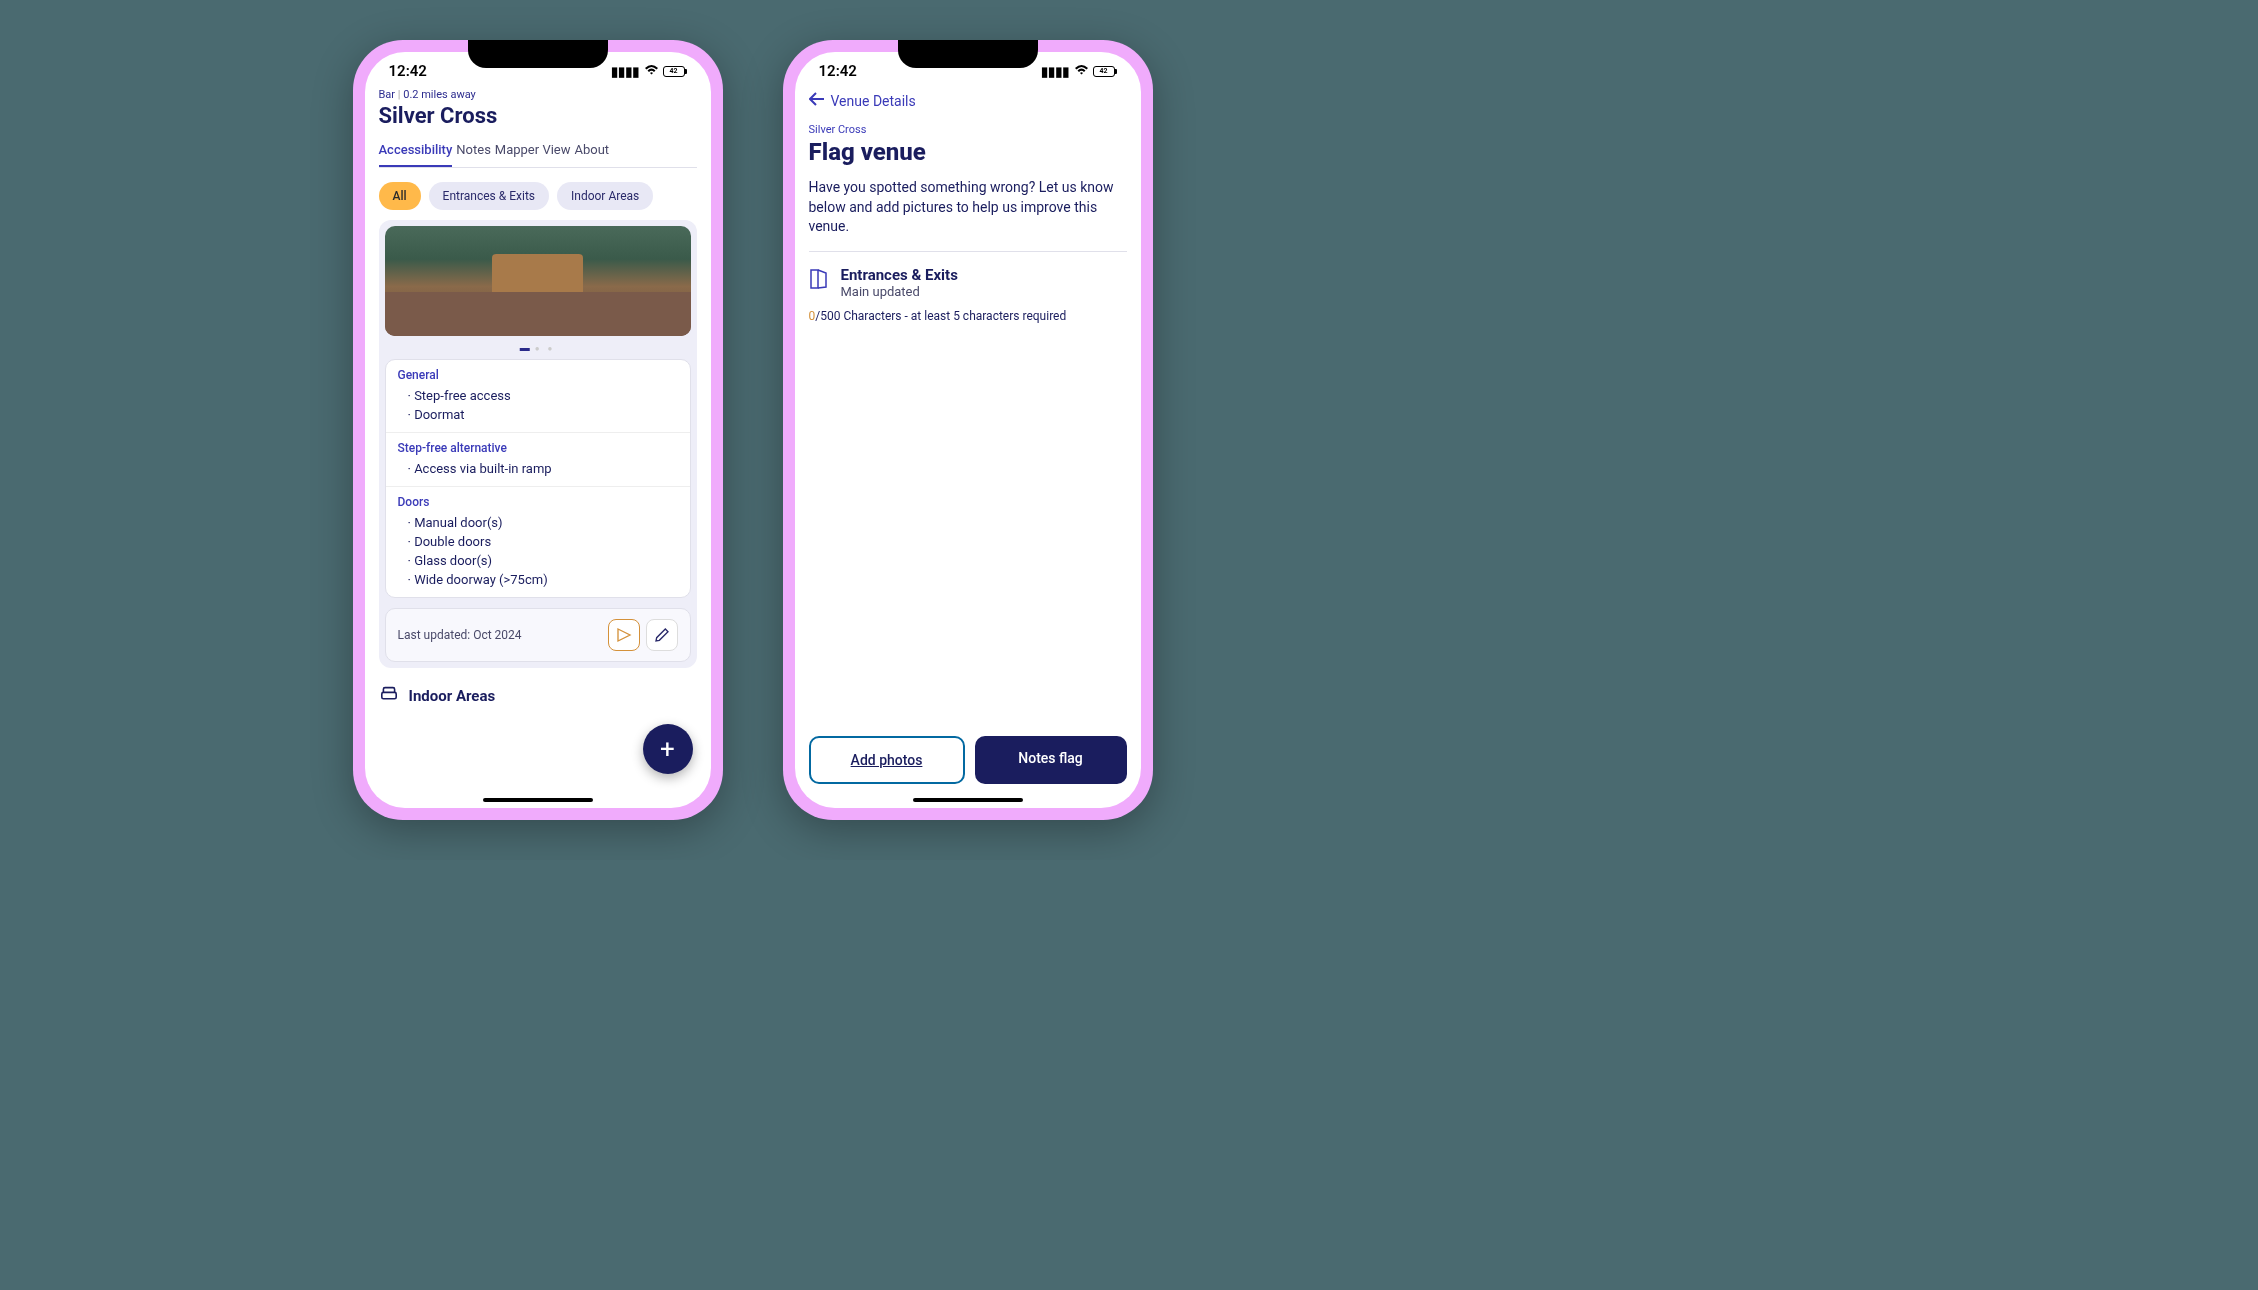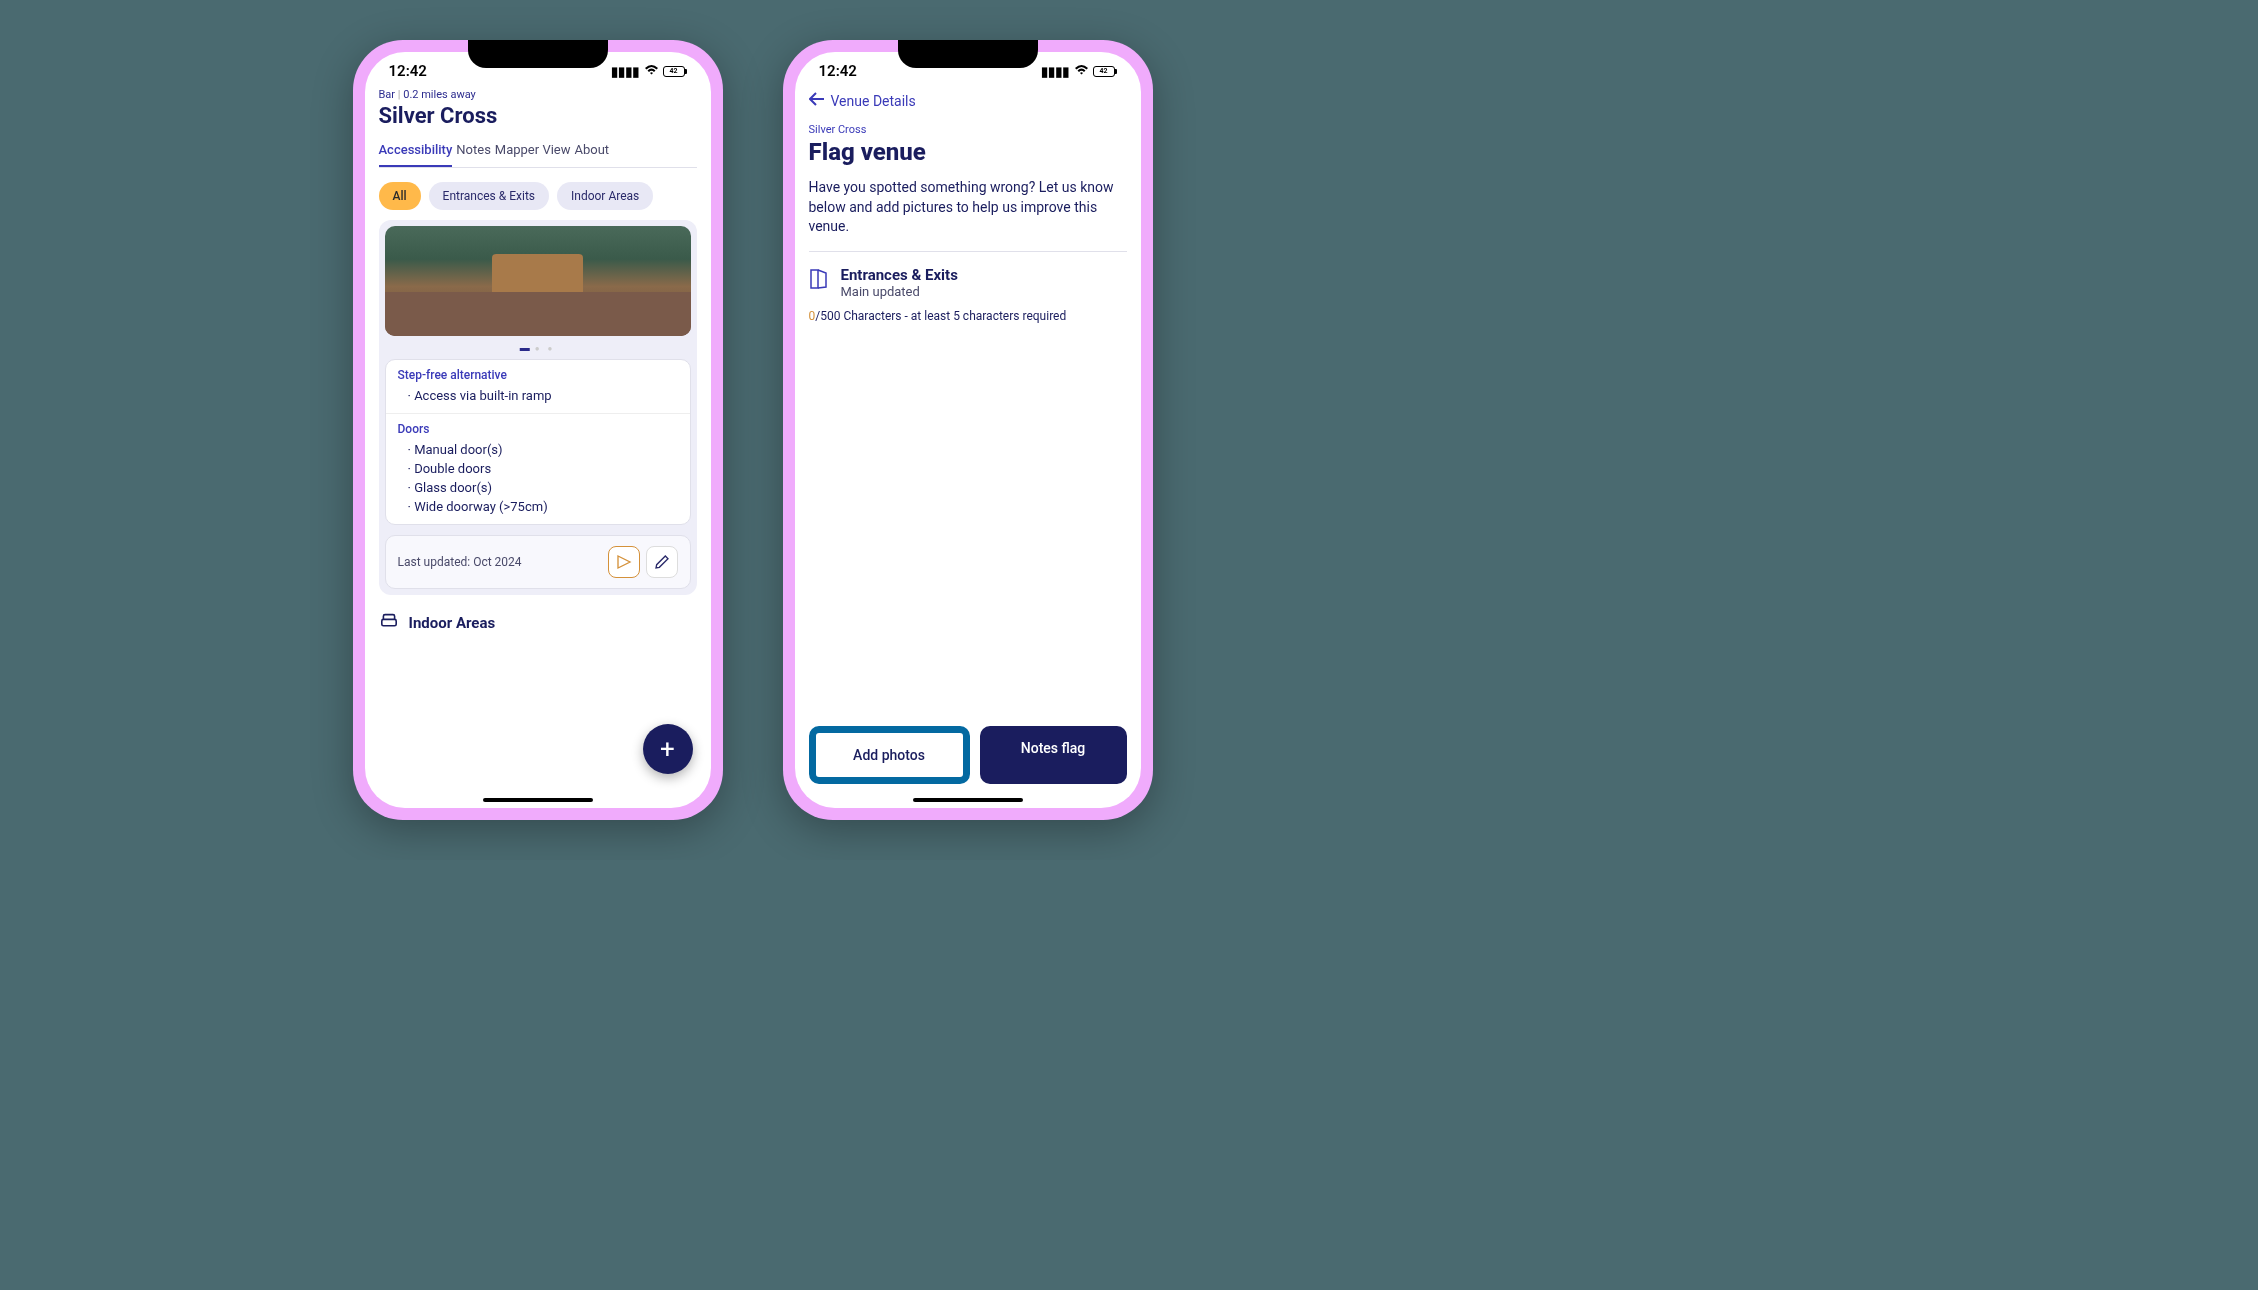--- a/index.html
+++ b/index.html
@@ -127,21 +127,21 @@
     color: #333;
   }
   textarea.flag-input::placeholder { color: #999; }
   .counter { font-size: 12px; color: #1a1d5e; margin-top: 10px; }
   .counter .zero { color: #d4913a; }
   .btn-row {
     position: absolute; bottom: 24px; left: 14px; right: 14px;
     display: flex; gap: 10px;
   }
   .btn { flex: 1; padding: 14px; border-radius: 10px; text-align: center; font-size: 14px; font-weight: 500; cursor: pointer; }
-  .btn.secondary { background: #fff; border: 7px solid #0369a1; color: #1a1d5e; }
+  .btn.secondary { background: #fff; border: 2px solid #0369a1; color: #1a1d5e; text-decoration: underline; }
   .btn.primary { background: #1a1d5e; color: #fff; }
   .battery { display: inline-flex; align-items: center; }
   .battery-body { width: 22px; height: 11px; border: 1px solid #000; border-radius: 3px; position: relative; display: flex; align-items: center; justify-content: center; font-size: 7px; font-weight: 700; }
   .battery-tip { width: 2px; height: 5px; background: #000; border-radius: 0 1px 1px 0; }
 </style>
 </head>
 <body>
 
 <div class="phone">
   <div class="notch"></div>
@@ -177,20 +177,27 @@
       <div class="chips">
         <div class="chip active">All</div>
         <div class="chip">Entrances &amp; Exits</div>
         <div class="chip">Indoor Areas</div>
       </div>
       <div class="panel-bg">
         <div class="hero"></div>
         <div class="dots"><span class="active-dot">▬</span> ● ●</div>
         <div class="card">
           <div class="card-section">
+            <h4>General</h4>
+            <ul>
+              <li>Step-free access</li>
+              <li>Doormat</li>
+            </ul>
+          </div>
+          <div class="card-section">
             <h4>Step-free alternative</h4>
             <ul>
               <li>Access via built-in ramp</li>
             </ul>
           </div>
           <div class="card-section">
             <h4>Doors</h4>
             <ul>
               <li>Manual door(s)</li>
               <li>Double doors</li>

